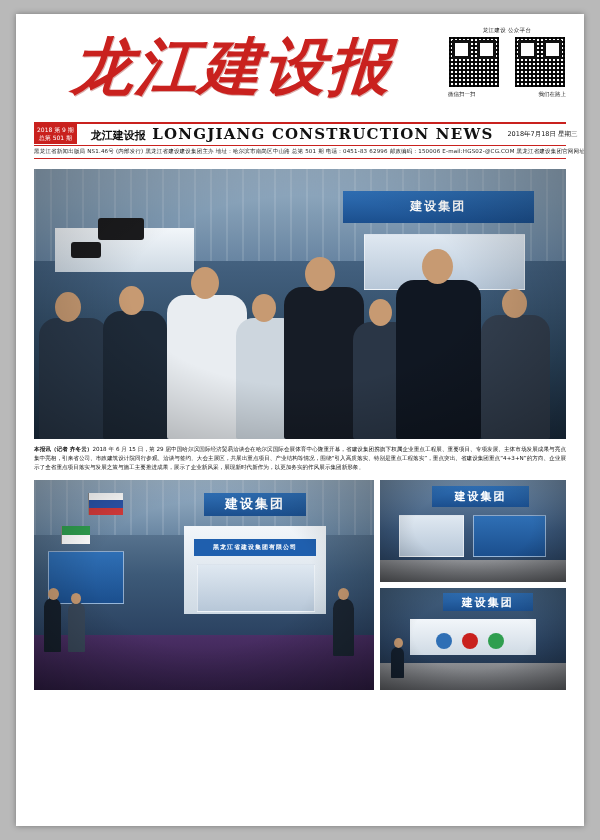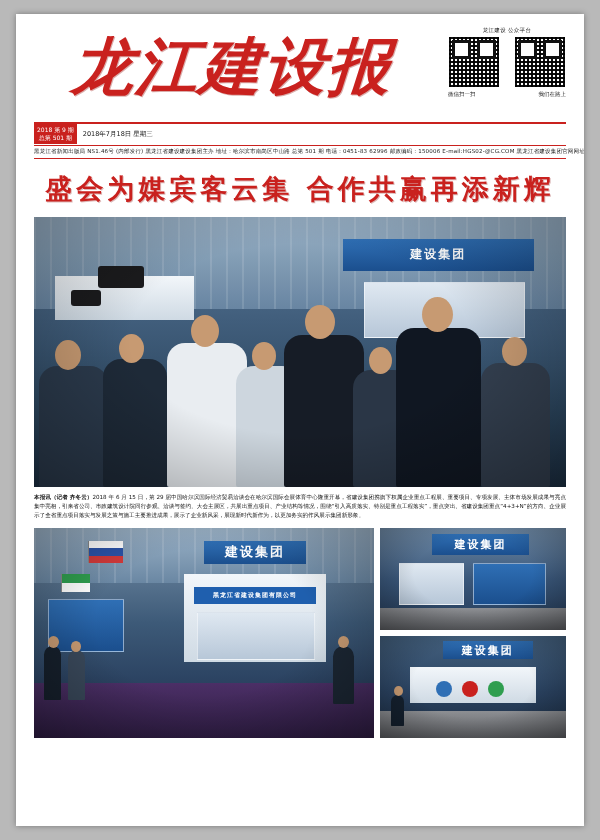--- a/index.html
+++ b/index.html
@@ -318,28 +318,31 @@
     </div>
   </div>
 
   <div class="mast-rule"></div>
 
   <div class="mast-info">
     <div class="issue-box">
       <div>2018 第 9 期</div>
       <div>总第 501 期</div>
     </div>
+    <div class="eng-title">
+      <span class="cn-mark">龙江建设报</span>
+      <span>LONGJIANG CONSTRUCTION NEWS</span>
+    </div>
     <div class="date-box">2018年7月18日 星期三</div>
   </div>
 
   <div class="mast-rule2"></div>
   <div class="mast-meta">黑龙江省新闻出版局 NS1.46号 (内部发行)    黑龙江省建设建设集团主办    地址：哈尔滨市南岗区中山路 总第 501 期    电话：0451-83 62996    邮政编码：150006    E-mail:HGS02-@CG.COM    黑龙江省建设集团官网网址:www.hjhgc.com/</div>
   <div class="mast-rule3"></div>
 
-  <div class="headline-main">盛会为媒宾客云集  合作共赢再添新辉</div>
 
   <div class="photo-main">
     <div class="scene hall-bg">
       <div class="hall-ceiling"></div>
 
       <div class="banner-strip" style="left:58%;top:8%;width:36%;height:12%;font-size:12px;">建设集团</div>
       <div class="booth-white" style="left:4%;top:22%;width:26%;height:16%;"></div>
       <div class="panel-board" style="left:62%;top:24%;width:30%;height:20%;"></div>
 
       <div class="camera" style="left:12%;top:18%;width:46px;height:22px;"></div>

